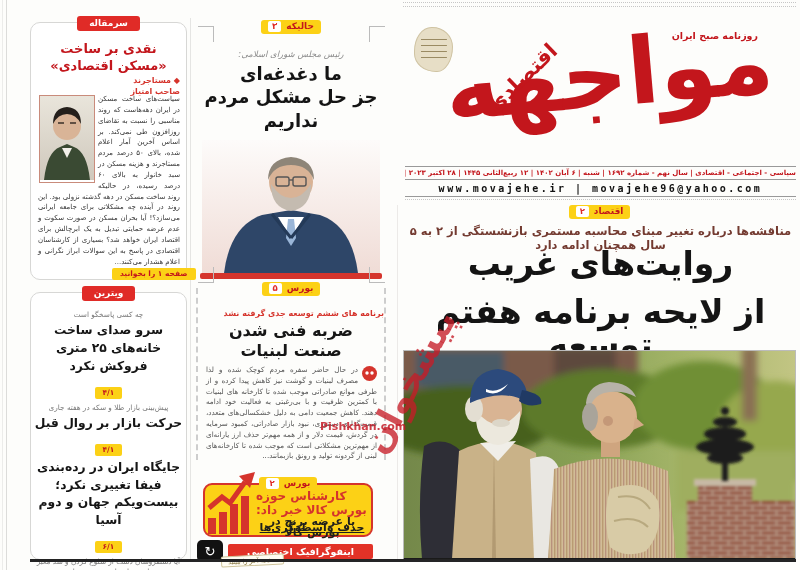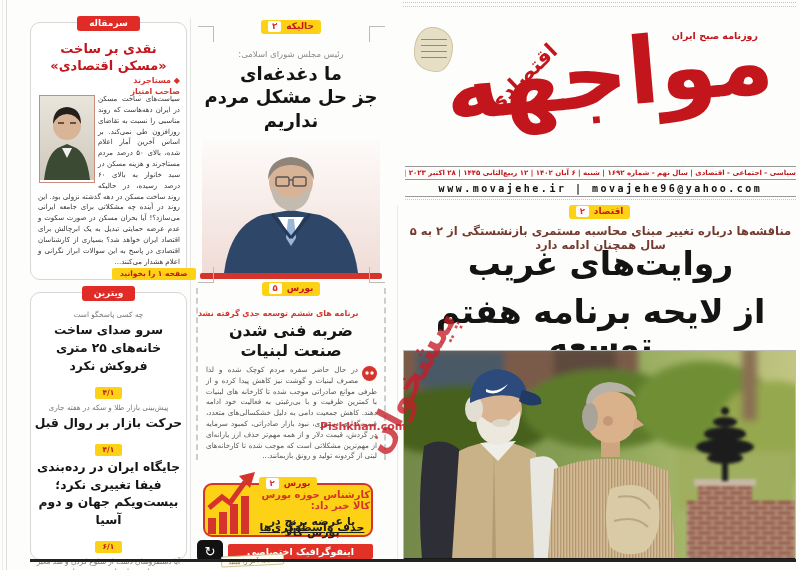--- a/index.html
+++ b/index.html
@@ -44,42 +44,42 @@
          color:rgba(197,28,40,.78);transform:rotate(-62deg);z-index:9;pointer-events:none;}
   #wm-en{left:320px;top:420px;direction:ltr;font-size:11px;font-weight:bold;
          color:rgba(197,28,40,.85);z-index:9;pointer-events:none;}
   
   .corner{position:absolute;width:15px;height:15px;z-index:2;}
   .c-tl{border-top:1px solid #bbb;border-right:1px solid #bbb;}
   .c-tr{border-top:1px solid #bbb;border-left:1px solid #bbb;}
   .c-bl{border-bottom:1px solid #bbb;border-right:1px solid #bbb;}
   .c-br{border-bottom:1px solid #bbb;border-left:1px solid #bbb;}
   #pol-tagrow{left:198px;top:20px;width:186px;z-index:3;}
-  #pol-kicker{left:198px;top:49px;width:186px;text-align:center;font-size:8.5px;color:#8a8a8a;}
+  #pol-kicker{left:198px;top:49px;width:186px;text-align:center;font-size:8.5px;color:#8a8a8a;font-style:italic;}
   .pol-h{left:198px;width:186px;text-align:center;font-weight:bold;font-size:18px;
          color:#141414;line-height:1;}
   #pol-h1{top:65px;} #pol-h2{top:88px;} #pol-h3{top:112px;}
   #pol-photo{left:202px;top:140px;width:178px;height:133px;}
   #pol-redbar{left:200px;top:273px;width:182px;height:6px;background:#d5342c;border-radius:2px;}
   #dairy-card{left:196px;top:288px;width:190px;height:172px;
               border-left:2px dashed #cdcdcd;border-right:2px dashed #cdcdcd;box-sizing:border-box;}
   #dairy-tagrow{left:196px;top:282px;width:190px;z-index:3;}
-  #dairy-kicker{left:198px;top:309px;width:186px;text-align:left;font-size:8px;
+  #dairy-kicker{left:198px;top:309px;width:186px;text-align:right;font-size:8px;
                 font-weight:bold;color:#d5342c;}
   .dairy-h{left:198px;width:186px;text-align:center;font-weight:bold;font-size:16px;
            color:#161616;line-height:1;}
   #dairy-h1{top:323px;} #dairy-h2{top:343px;}
   #dairy-body{left:206px;top:365px;width:171px;font-size:7.2px;line-height:1.5;color:#555;
               text-align:justify;}
   #quote-ic{float:right;margin-left:4px;margin-top:1px;}
   #bourse-tagrow{left:203px;top:477px;width:170px;z-index:4;}
   #bourse-box{left:203px;top:483px;width:170px;height:54px;background:#fcd116;
               border:2px solid #d5342c;border-radius:9px;box-sizing:border-box;z-index:2;}
   #chart-ic{left:205px;top:470px;z-index:5;}
-  #bourse-kicker{left:256px;top:489px;width:114px;text-align:right;font-size:10px;
+  #bourse-kicker{left:256px;top:489px;width:114px;text-align:left;font-size:12px;
                  font-weight:bold;color:#d5342c;z-index:6;}
   .bourse-h{left:252px;width:120px;text-align:center;font-size:11px;font-weight:bold;
             color:#20201c;z-index:6;line-height:1;}
   #bourse-h1{top:522px;text-decoration:underline;} #bourse-h2{top:516px;}
   #infog-bar{left:228px;top:544px;width:145px;height:15px;background:#e23227;border-radius:2px;
              display:flex;align-items:center;justify-content:center;color:#fff;font-size:9.5px;
              font-weight:bold;z-index:3;}
   #bubble-ic{left:197px;top:540px;width:26px;height:22px;background:#121212;border-radius:5px;
              color:#fff;display:flex;align-items:center;justify-content:center;font-size:13px;
              z-index:4;}

